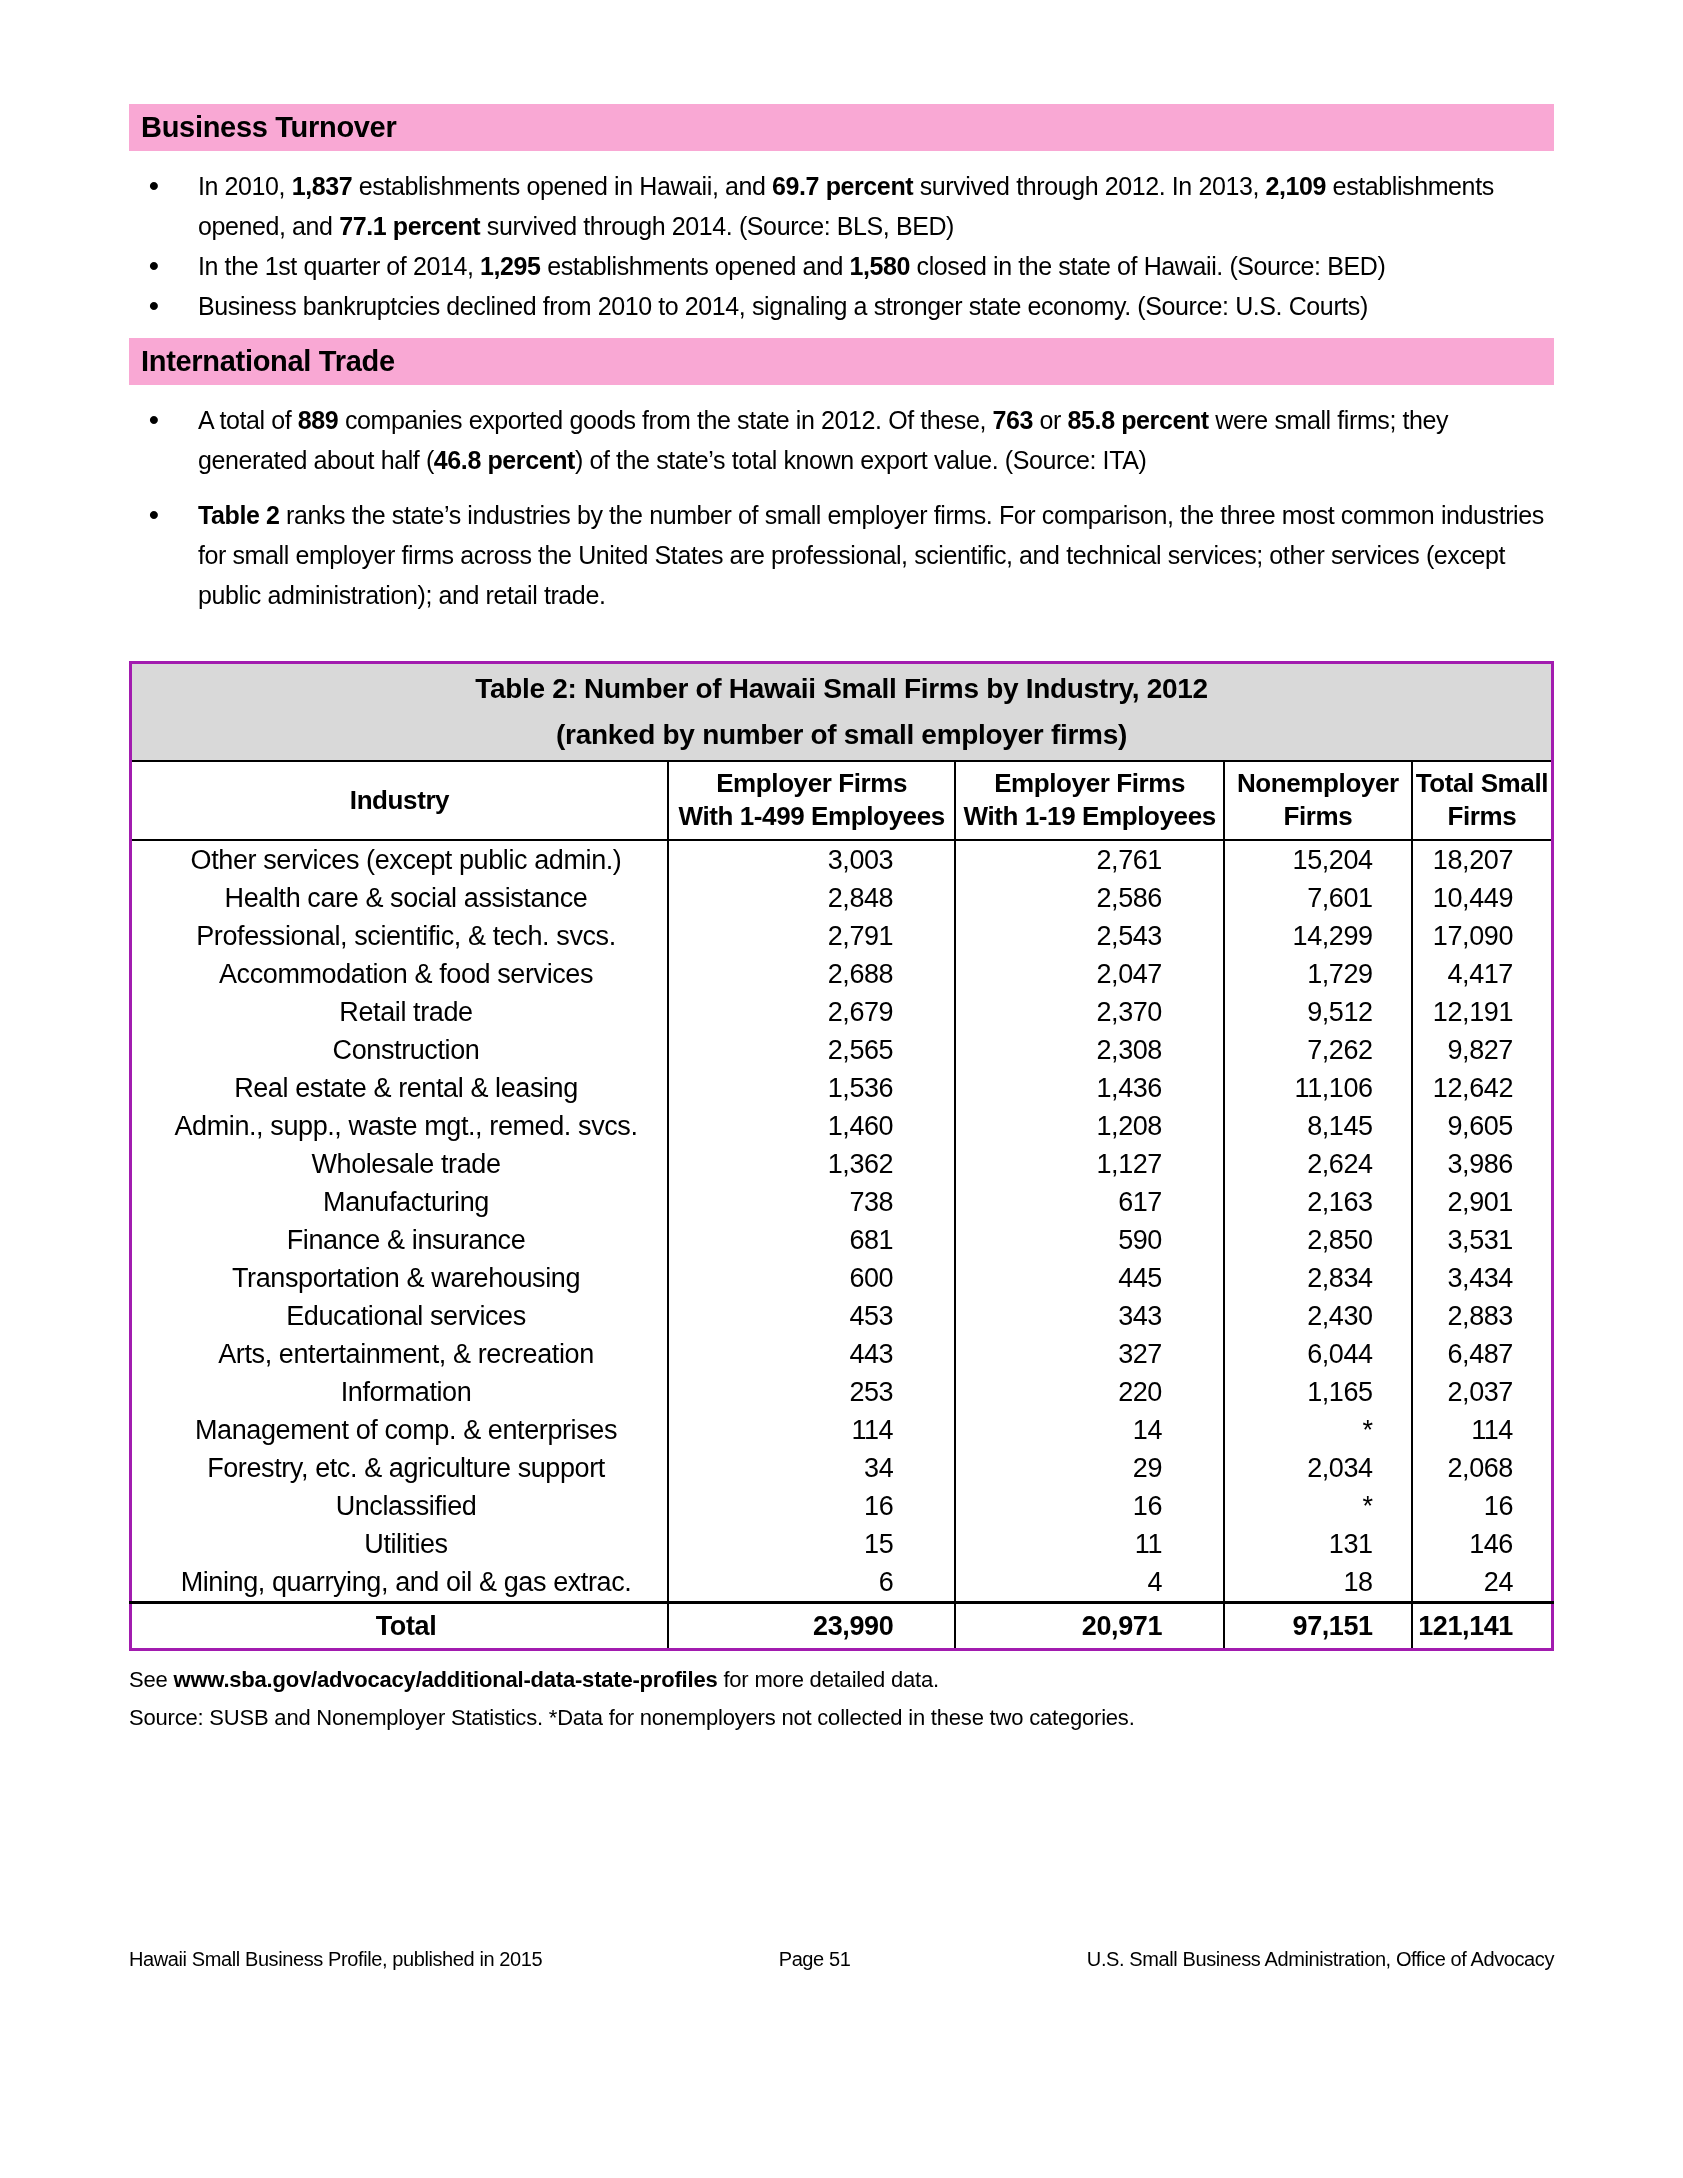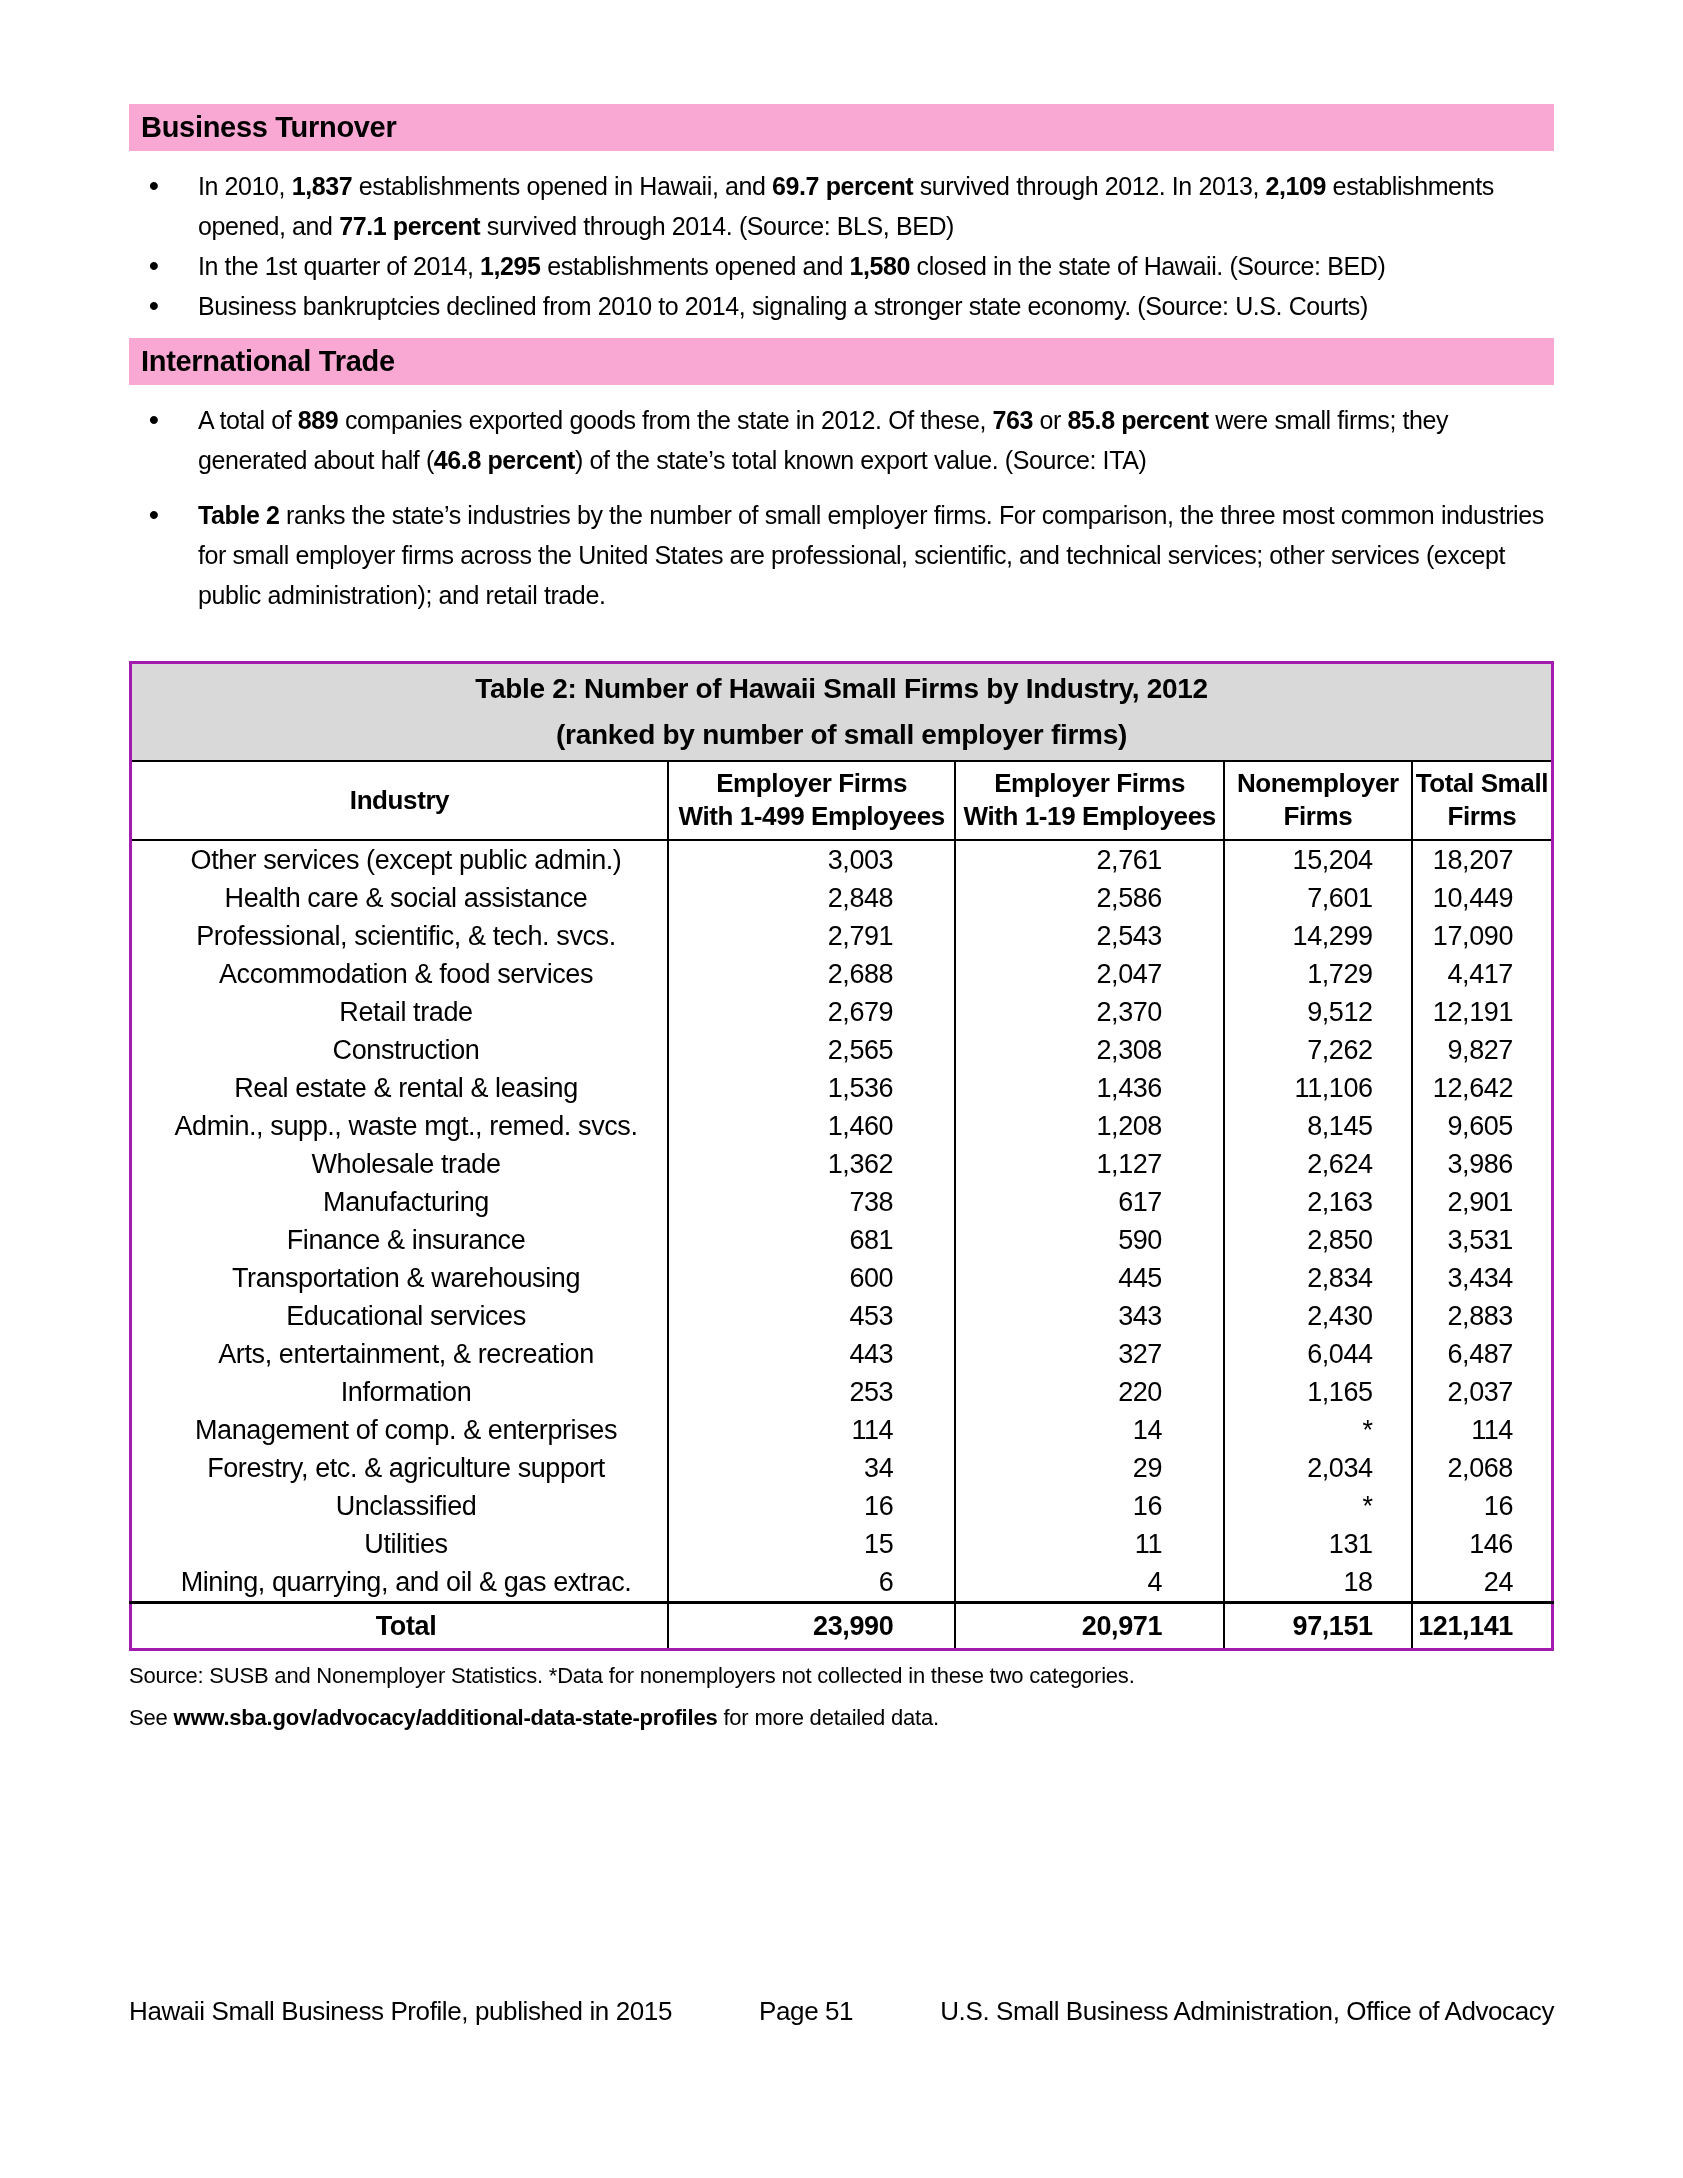--- a/index.html
+++ b/index.html
@@ -53,23 +53,23 @@
   .t2 td:nth-child(4).num, .t2 td:nth-child(5).num { padding-right:38px; }
   .t2 tfoot td {
     font-weight:bold; border-top:3px solid #000;
     font-size:27px; height:42px; vertical-align:middle; letter-spacing:-0.4px;
   }
 
   .footnote { font-size:22px; line-height:26px; margin-top:12px; letter-spacing:-0.2px; }
   .footnote.second { margin-top:16px; }
 
   .page-footer {
-    position:absolute; left:129px; right:129px; top:1996px;
+    position:absolute; left:129px; right:129px; top:1948px;
     display:flex; justify-content:space-between; align-items:baseline;
-    font-size:26px; letter-spacing:-0.4px;
+    font-size:20px; letter-spacing:-0.4px;
   }
   b { font-weight:bold; }
 </style>
 </head>
 <body>
 
 <div class="content">
 
   <div class="section-bar">Business Turnover</div>
   <ul class="bullets">
@@ -270,22 +270,22 @@
       <tr>
         <td class="label">Total</td>
         <td class="num">23,990</td>
         <td class="num">20,971</td>
         <td class="num">97,151</td>
         <td class="num">121,141</td>
       </tr>
     </tfoot>
   </table>
 
+  <div class="footnote second">See <b>www.sba.gov/advocacy/additional-data-state-profiles</b> for more detailed data.</div>
   <div class="footnote">Source: SUSB and Nonemployer Statistics. *Data for nonemployers not collected in these two categories.</div>
-  <div class="footnote second">See <b>www.sba.gov/advocacy/additional-data-state-profiles</b> for more detailed data.</div>
 
 </div>
 
 <div class="page-footer">
   <span>Hawaii Small Business Profile, published in 2015</span>
   <span>Page 51</span>
   <span>U.S. Small Business Administration, Office of Advocacy</span>
 </div>
 
 

